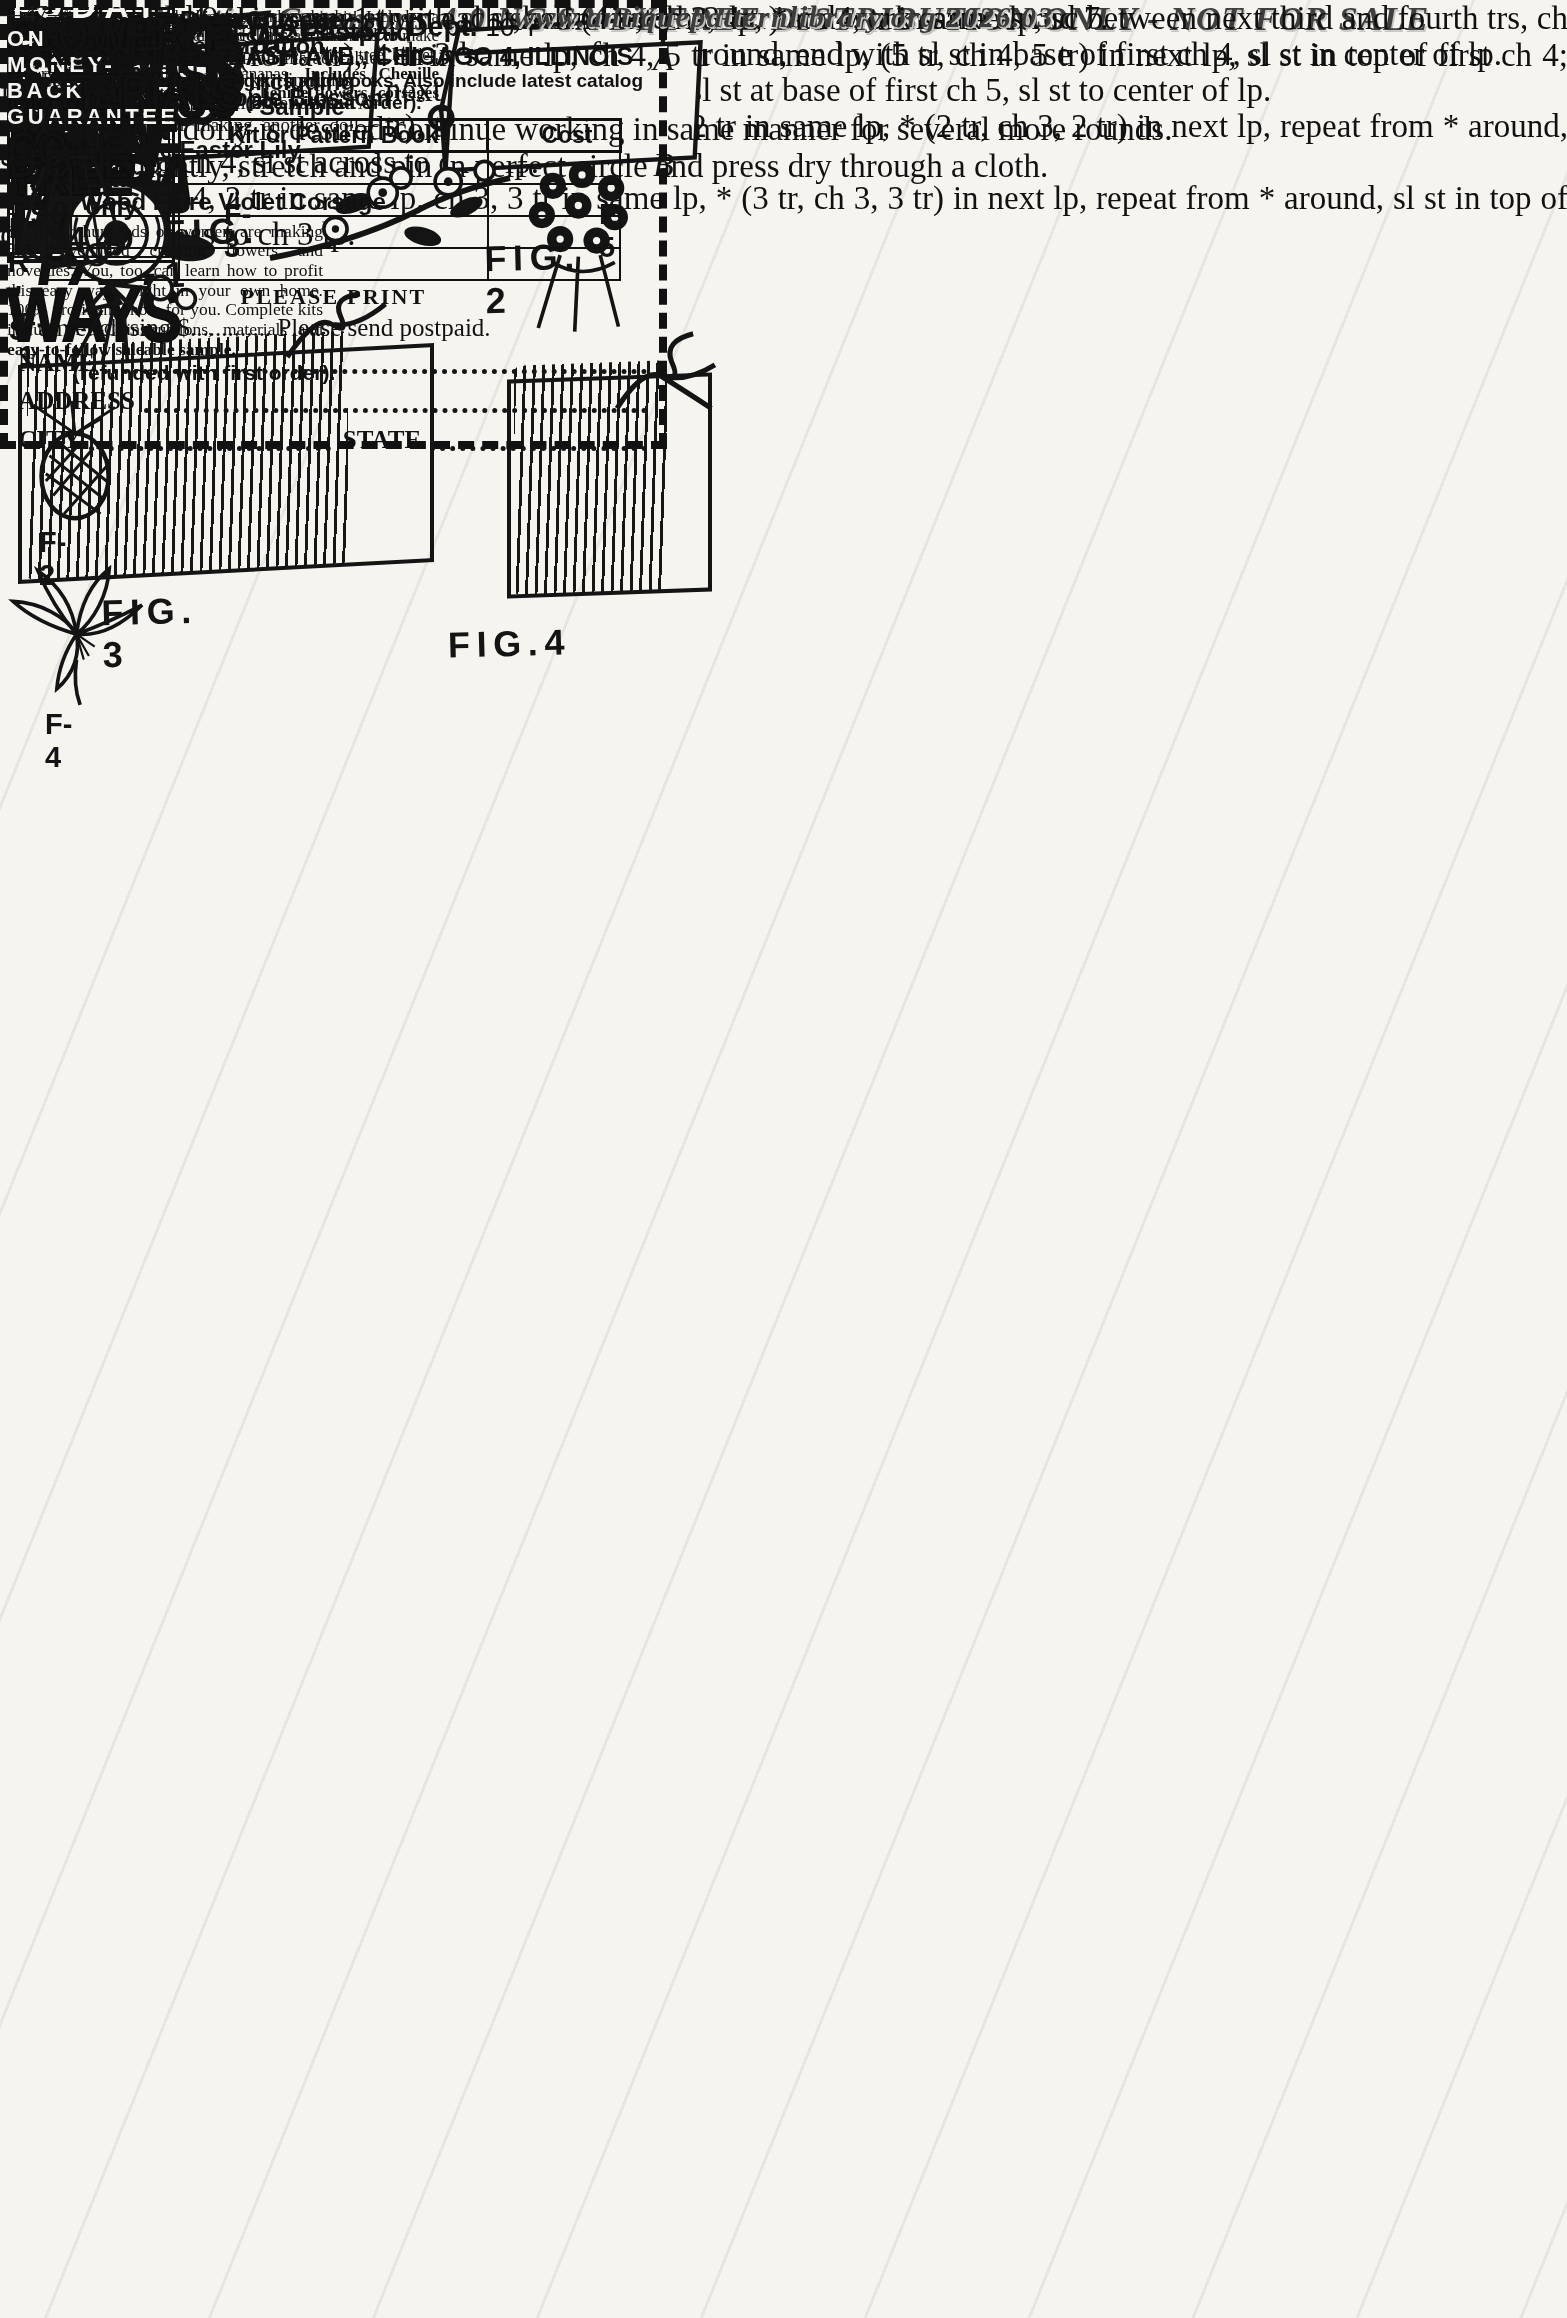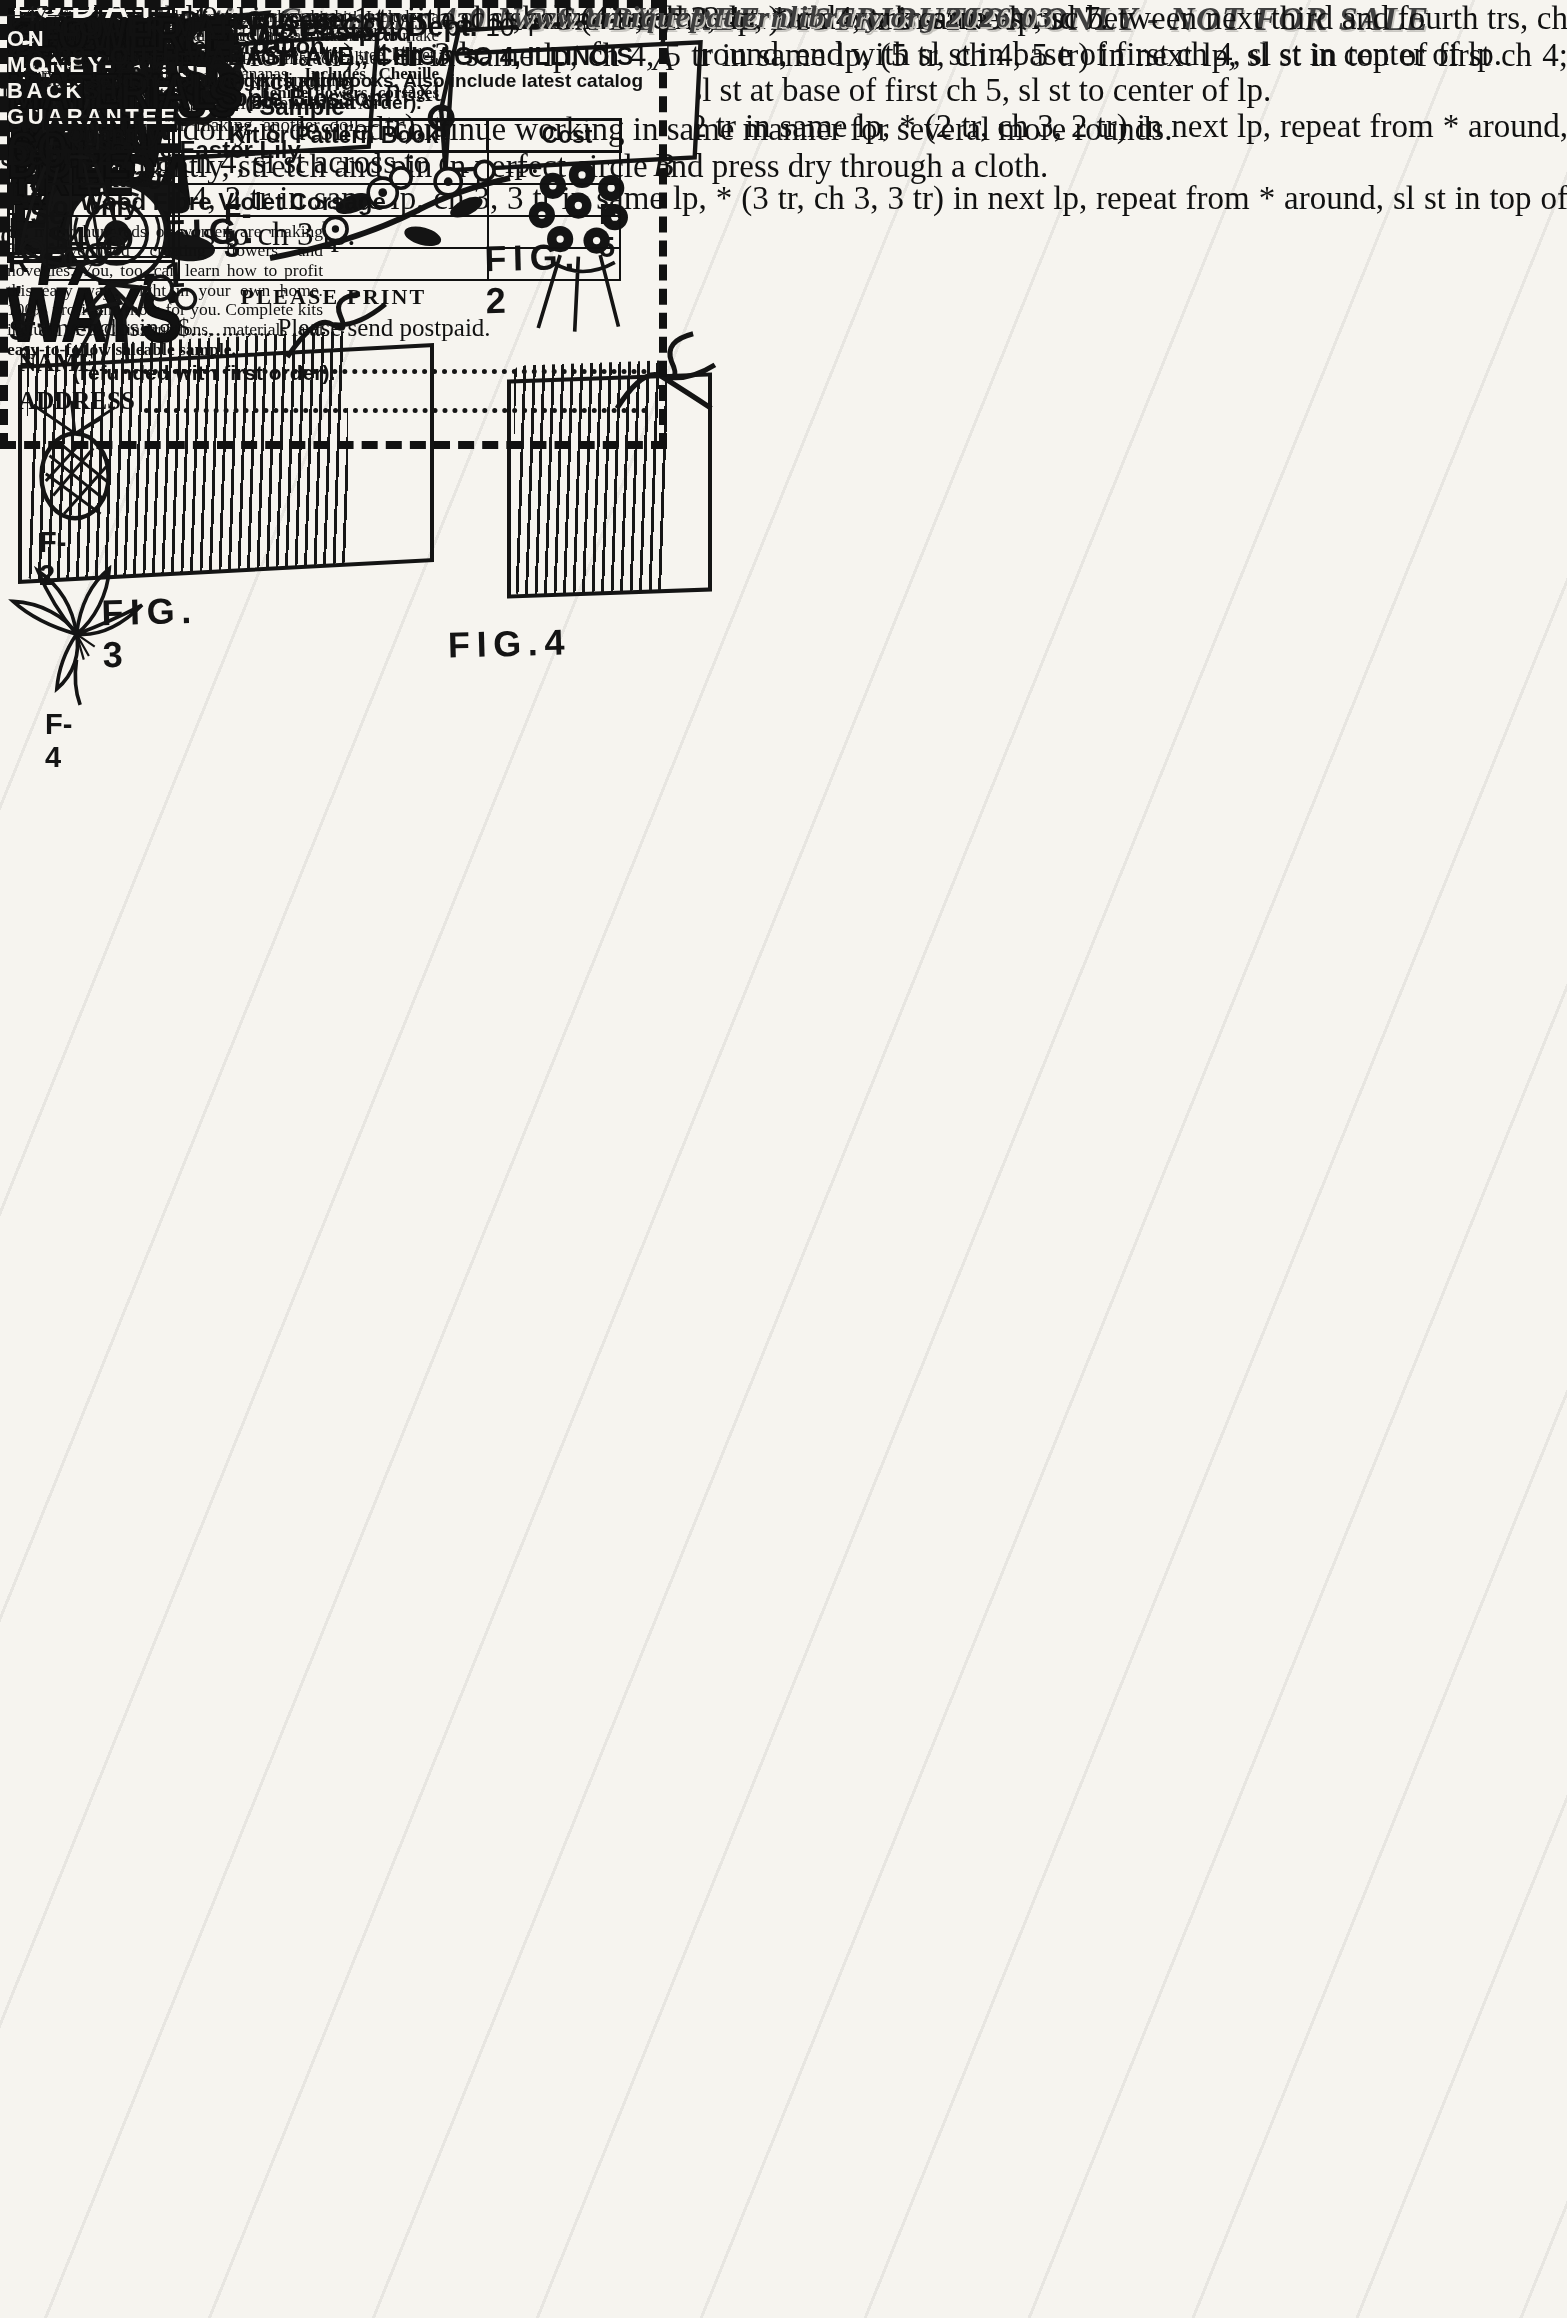--- a/index.html
+++ b/index.html
@@ -466,18 +466,24 @@
     <div class="cp-print">PLEASE PRINT</div>
     <div class="cp-enc">I am enclosing $............. Please send postpaid.</div>
     <div class="cp-field">
         <span>NAME</span>
         <span class="dotline"></span>
       </div>
     <div class="cp-field">
         <span>ADDRESS</span>
         <span class="dotline"></span>
       </div>
+    <div class="cp-field">
+        <span>CITY</span>
+        <span class="dotline"></span>
+        <span class="lbl2">STATE</span>
+        <span class="dotline short"></span>
+      </div>
   </div>
 
   <div class="page-num">—47—</div>
   <div class="site-url">www.antiquepatternlibrary.org 2026.03</div>
 </div>
 
 
 </body></html>

